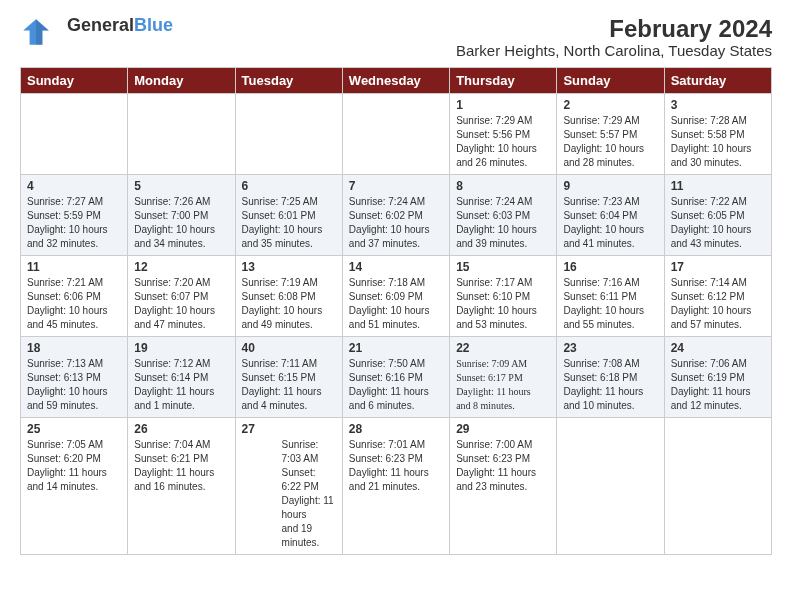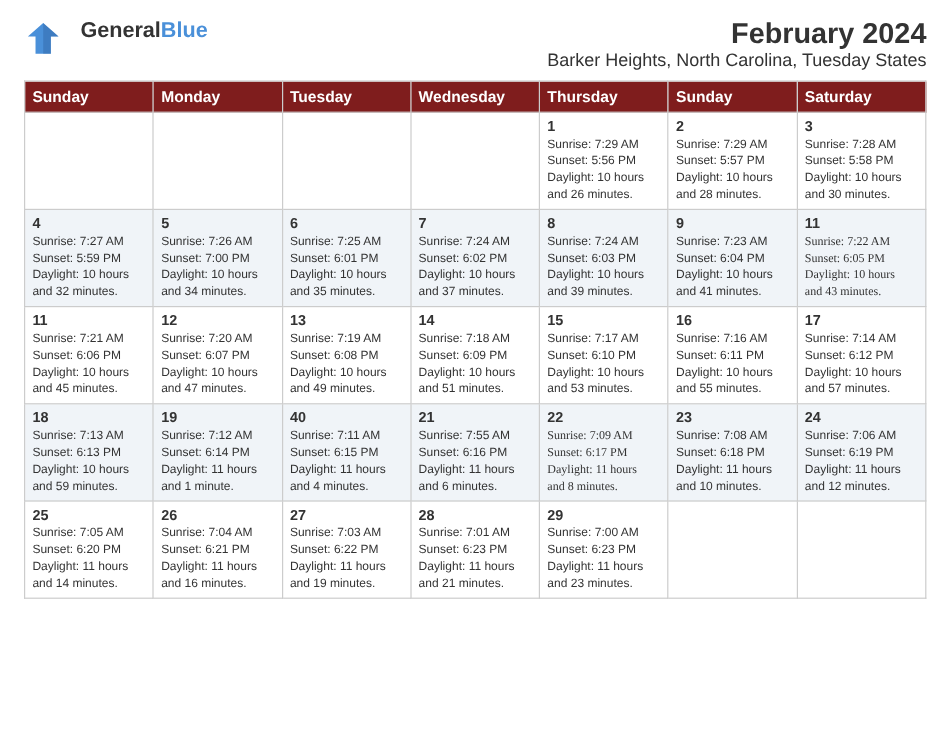--- a/index.html
+++ b/index.html
@@ -192,21 +192,21 @@
           </td>
           <td>
             <span class="day-number">9</span>
             <div class="day-info" style="white-space: pre-line;">Sunrise: 7:23 AM
 Sunset: 6:04 PM
 Daylight: 10 hours
 and 41 minutes.</div>
           </td>
           <td>
             <span class="day-number">11</span>
-            <div class="day-info" style="white-space: pre-line; font-family: Liberation Serif, serif;">Sunrise: 7:22 AM
+            <div class="day-info" style="white-space: pre-line;">Sunrise: 7:22 AM
 Sunset: 6:05 PM
 Daylight: 10 hours
 and 43 minutes.</div>
           </td>
         </tr>
         <tr class="row-white">
           <td>
             <span class="day-number">11</span>
             <div class="day-info" style="white-space: pre-line;">Sunrise: 7:21 AM
 Sunset: 6:06 PM
@@ -273,21 +273,21 @@
           </td>
           <td>
             <span class="day-number">40</span>
             <div class="day-info" style="white-space: pre-line;">Sunrise: 7:11 AM
 Sunset: 6:15 PM
 Daylight: 11 hours
 and 4 minutes.</div>
           </td>
           <td>
             <span class="day-number">21</span>
-            <div class="day-info" style="white-space: pre-line;">Sunrise: 7:55 AM
+            <div class="day-info" style="white-space: pre-line;">Sunrise: 7:50 AM
 Sunset: 6:16 PM
 Daylight: 11 hours
 and 6 minutes.</div>
           </td>
           <td>
             <span class="day-number">22</span>
             <div class="day-info" style="white-space: pre-line; font-family: Liberation Serif, serif;">Sunrise: 7:09 AM
 Sunset: 6:17 PM
 Daylight: 11 hours
 and 8 minutes.</div>
@@ -317,21 +317,21 @@
           </td>
           <td>
             <span class="day-number">26</span>
             <div class="day-info" style="white-space: pre-line;">Sunrise: 7:04 AM
 Sunset: 6:21 PM
 Daylight: 11 hours
 and 16 minutes.</div>
           </td>
           <td>
             <span class="day-number">27</span>
-            <div class="day-info" style="white-space: pre-line;">Sunrise: 7:03 AM
+            <div class="day-info" style="white-space: pre-line; margin-left: 40px;">Sunrise: 7:03 AM
 Sunset: 6:22 PM
 Daylight: 11 hours
 and 19 minutes.</div>
           </td>
           <td>
             <span class="day-number">28</span>
             <div class="day-info" style="white-space: pre-line;">Sunrise: 7:01 AM
 Sunset: 6:23 PM
 Daylight: 11 hours
 and 21 minutes.</div>

